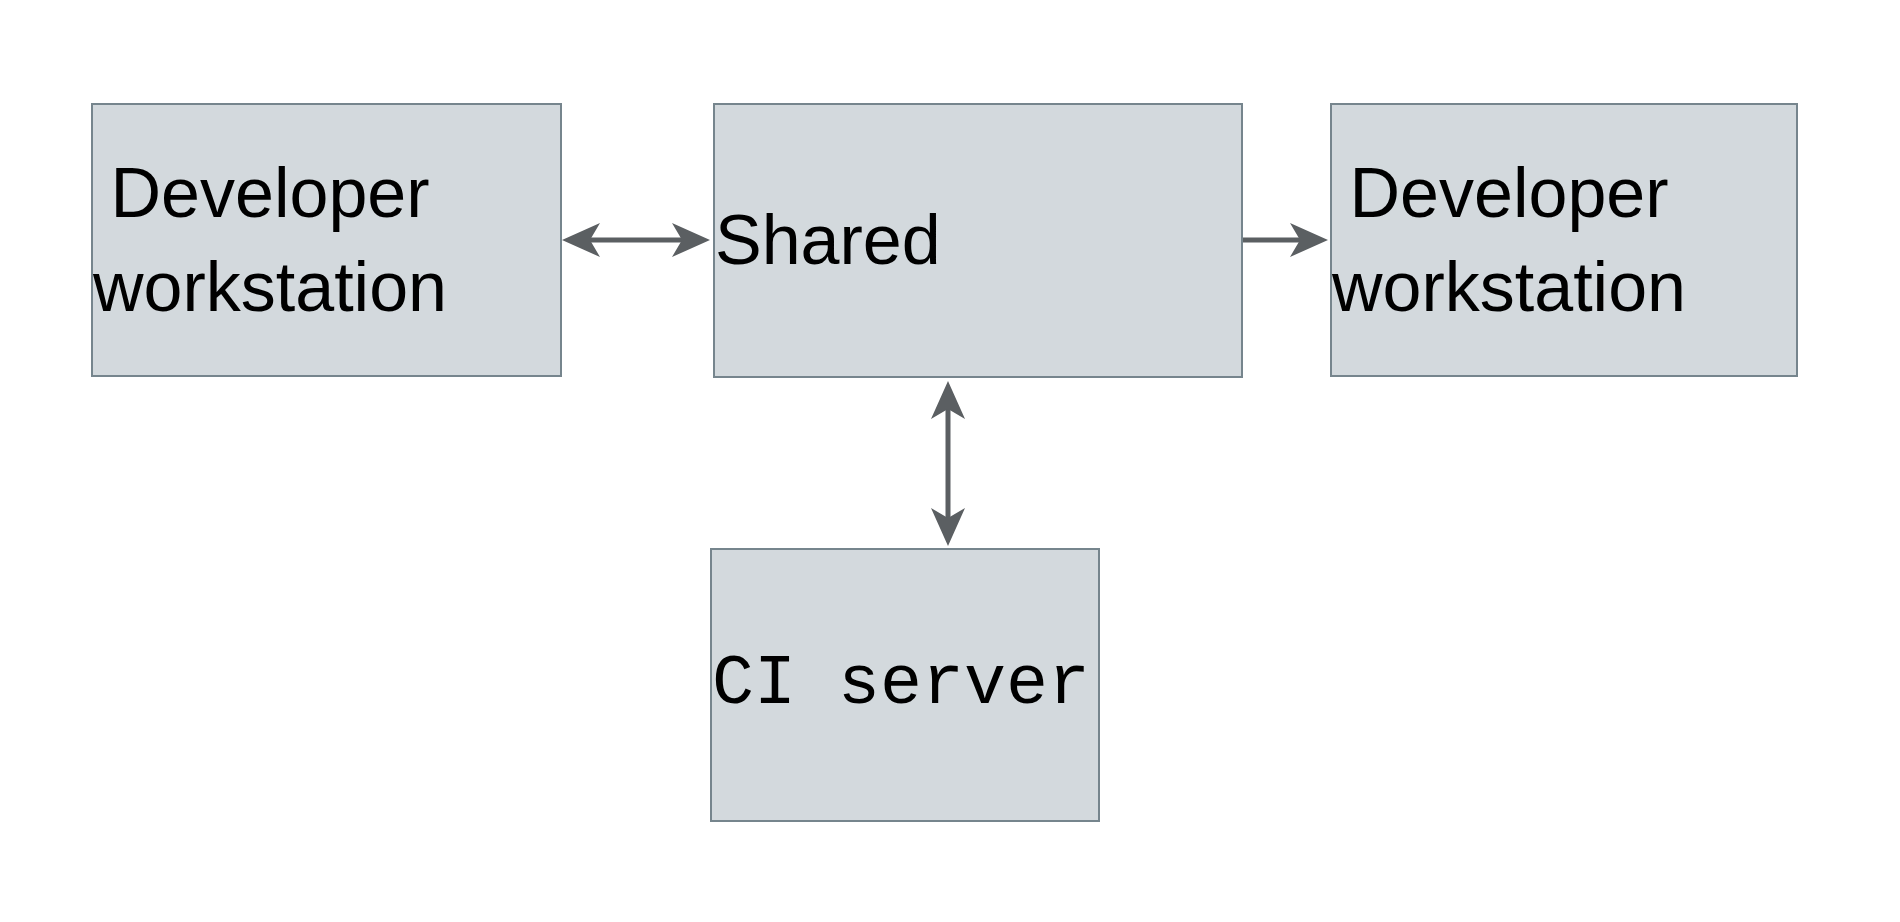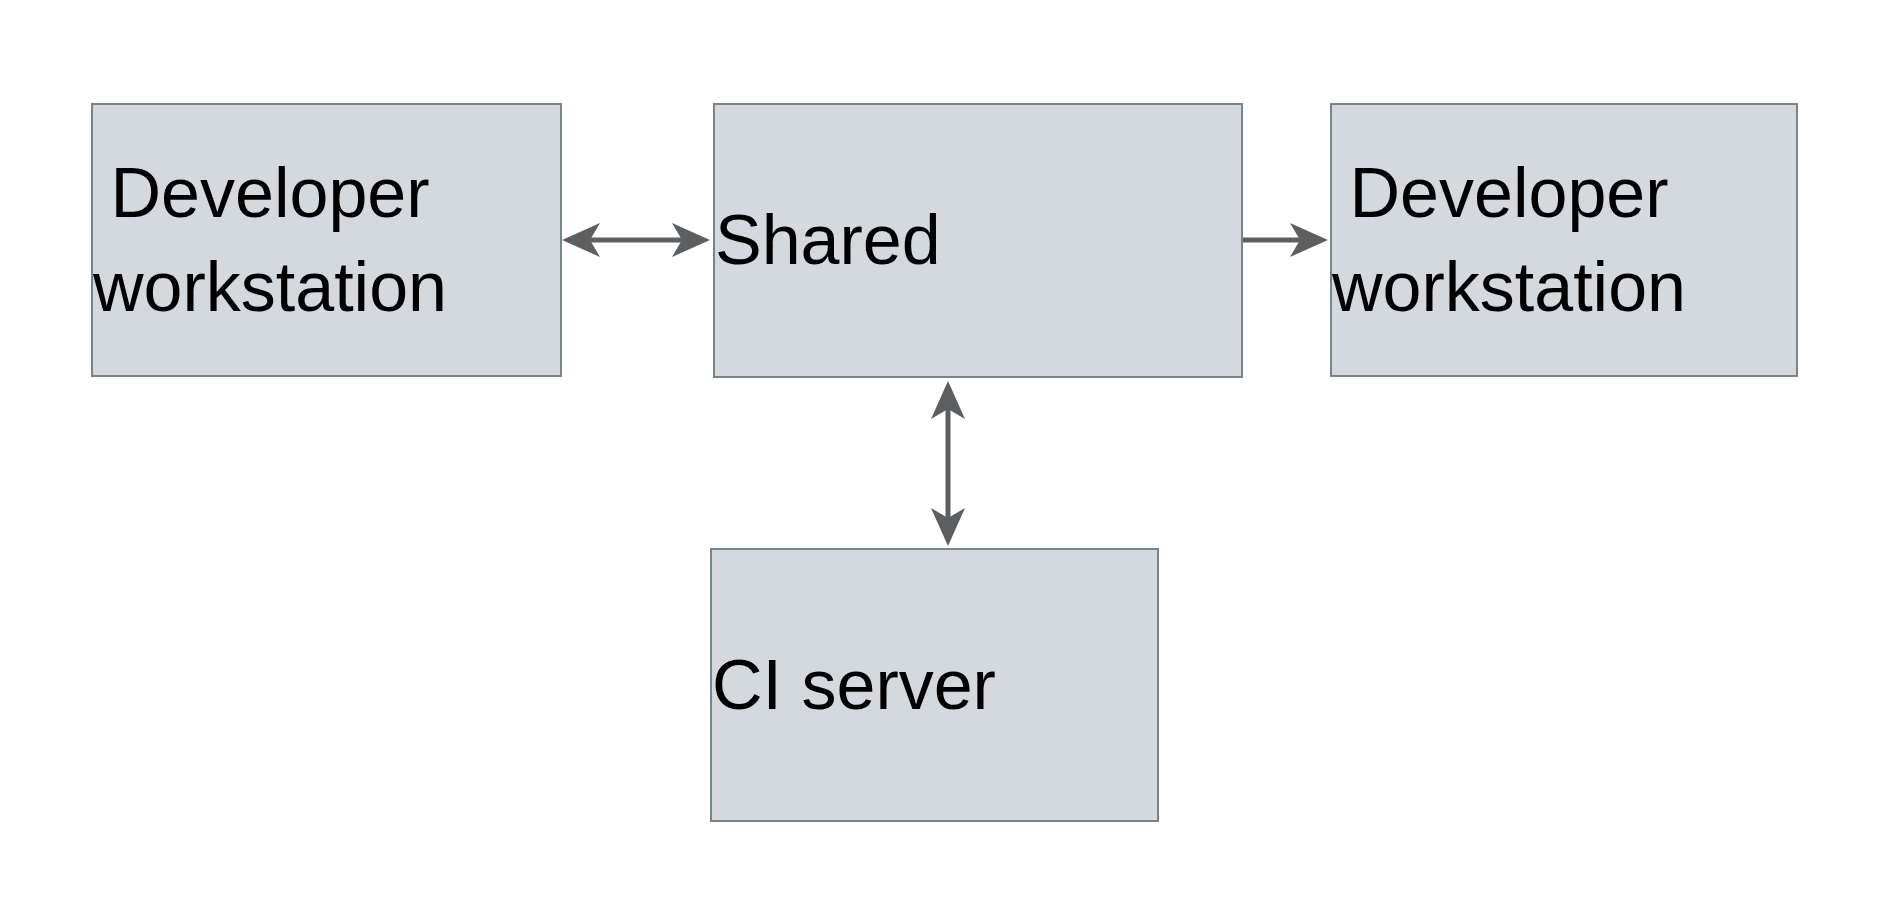--- a/index.html
+++ b/index.html
@@ -28,21 +28,21 @@
     text-align: center;
     color: var(--text-color, #000000);
     font-size: 70px;
     line-height: 1.35;
     font-weight: 400;
     letter-spacing: 0px;
   }
   .node-dev-left   { left: 91px;   top: 103px; width: 471px; height: 274px; }
   .node-cache      { left: 713px;  top: 103px; width: 530px; height: 275px; }
   .node-dev-right  { left: 1330px; top: 103px; width: 468px; height: 274px; }
-  .node-ci         { left: 710px;  top: 548px; width: 449px; height: 274px; }
+  .node-ci         { left: 710px;  top: 548px; width: 390px; height: 274px; font-family: Liberation Mono, monospace; }
   .edges-layer {
     position: absolute;
     left: 0; top: 0;
     width: 1900px;
     height: 922px;
     pointer-events: none;
   }
   .arrow-line { stroke: var(--arrow-color, #5b5f62); stroke-width: 5; }
   .arrow-head { fill: var(--arrow-color, #5b5f62); }
 </style>

